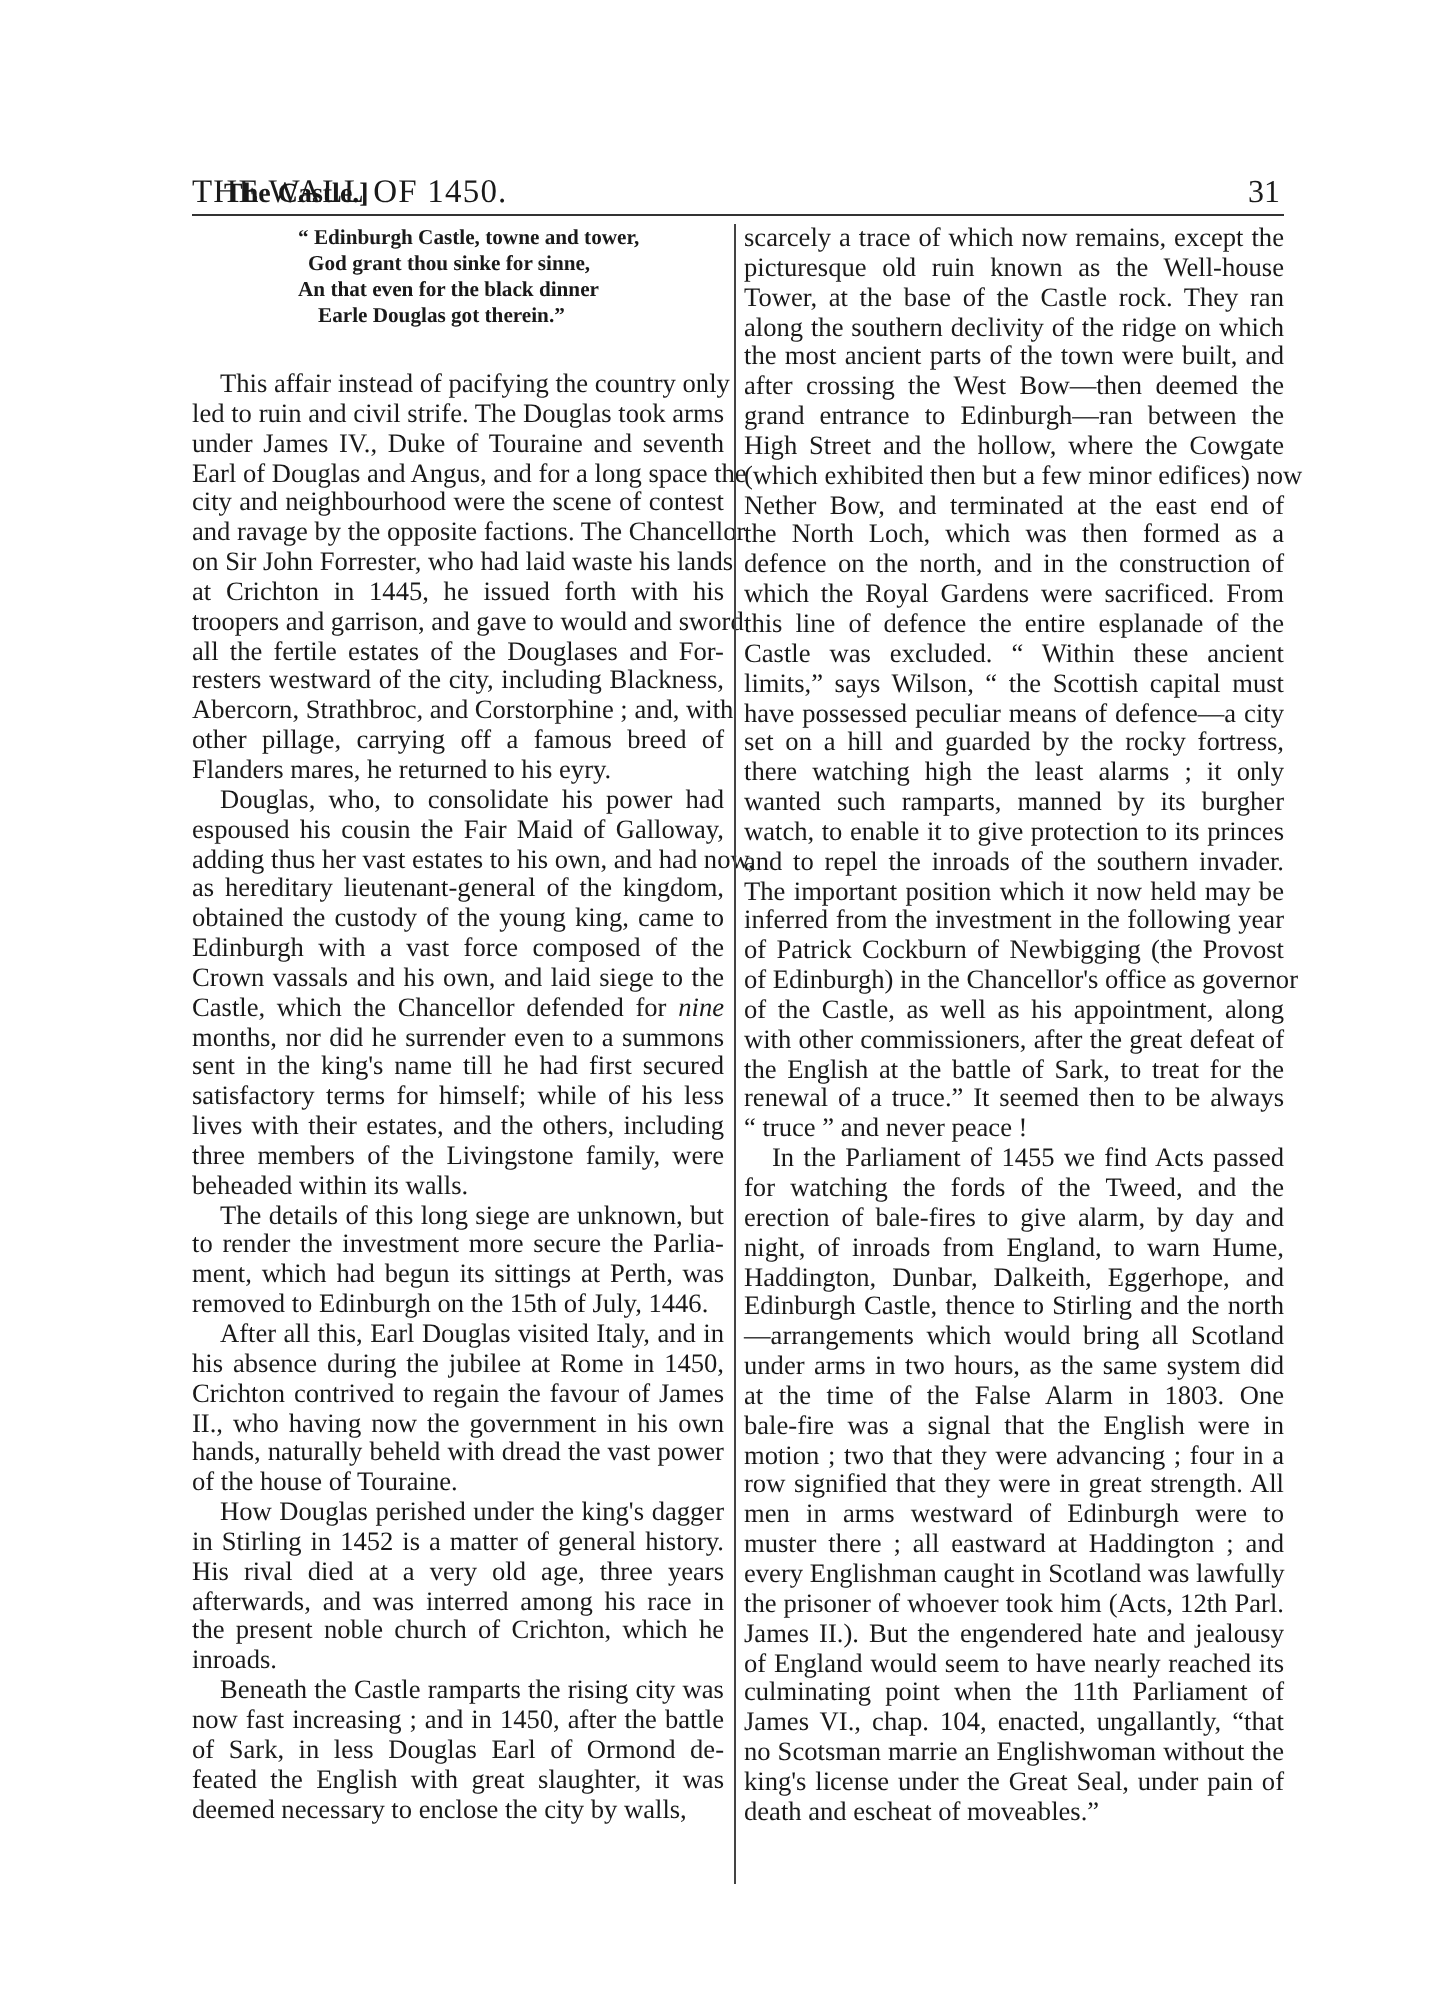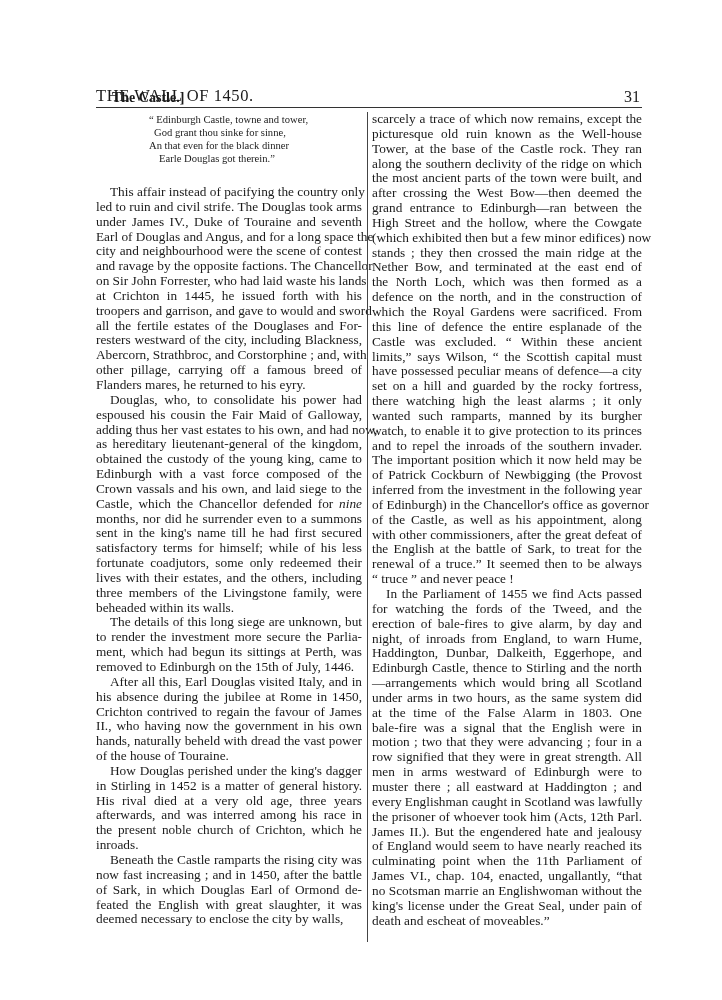--- a/index.html
+++ b/index.html
@@ -11,21 +11,21 @@
   .running-head { position: relative; height: 20px; }
   .rh-left { position: absolute; left: 16px; top: 4px; font-size: 14px; font-weight: bold; }
   .rh-title { position: absolute; left: 0; right: 0; text-align: left; top: 0; font-size: 16.5px; letter-spacing: 0.6px; }
   .rh-page { position: absolute; right: 2px; top: 2px; font-size: 16px; }
   .head-rule { position: absolute; left: 0; top: 21px; width: 546px; height: 0; border-top: 1.5px solid #333; }
   .columns { position: absolute; left: 0; top: 26px; width: 546px; }
   .col { position: absolute; top: 0; font-size: 13.3px; line-height: 14.85px; text-align: justify; }
   .col-left { left: 0; width: 266px; }
   .col-right { left: 276px; width: 270px; }
   .divider { position: absolute; left: 271px; top: 0; width: 0; height: 830px; border-left: 1px solid #444; }
-  .verse { font-size: 10.6px; line-height: 13px; margin: 0 0 20px 0; padding-top: 1px; }
+  .verse { font-size: 10.6px; line-height: 13px; margin: 0 0 20px 0; padding-top: 1px; font-weight: bold; }
   .verse .vl { display: block; text-align: left; }
   .vl1 { padding-left: 53px; }
   .vl2 { padding-left: 58px; }
   .vl3 { padding-left: 53px; }
   .vl4 { padding-left: 63px; }
   p { margin: 0; text-indent: 14px; }
   .line { display: block; text-align: justify; text-align-last: justify; text-indent: 0; white-space: nowrap; }
   .line.first { padding-left: 14px; }
   .line.last { text-align-last: left; }
   em { font-style: italic; }
@@ -71,21 +71,20 @@
             <span class="line">espoused his cousin the Fair Maid of Galloway,</span>
             <span class="line">adding thus her vast estates to his own, and had now,</span>
             <span class="line">as hereditary lieutenant-general of the kingdom,</span>
             <span class="line">obtained the custody of the young king, came to</span>
             <span class="line">Edinburgh with a vast force composed of the</span>
             <span class="line">Crown vassals and his own, and laid siege to the</span>
             <span class="line">Castle, which the Chancellor defended for<em> nine</em></span>
             <span class="line">months, nor did he surrender even to a summons</span>
             <span class="line">sent in the king's name till he had first secured</span>
             <span class="line">satisfactory terms for himself; while of his less</span>
-            <span class="line">fortunate coadjutors, some only redeemed their</span>
             <span class="line">lives with their estates, and the others, including</span>
             <span class="line">three members of the Livingstone family, were</span>
             <span class="line last">beheaded within its walls.</span>
           </p>
           <p>
             <span class="line first">The details of this long siege are unknown, but</span>
             <span class="line">to render the investment more secure the Parlia-</span>
             <span class="line">ment, which had begun its sittings at Perth, was</span>
             <span class="line last">removed to Edinburgh on the 15th of July, 1446.</span>
           </p>
@@ -101,58 +100,57 @@
             <span class="line first">How Douglas perished under the king's dagger</span>
             <span class="line">in Stirling in 1452 is a matter of general history.</span>
             <span class="line">His rival died at a very old age, three years</span>
             <span class="line">afterwards, and was interred among his race in</span>
             <span class="line">the present noble church of Crichton, which he</span>
             <span class="line last">inroads.</span>
           </p>
           <p>
             <span class="line first">Beneath the Castle ramparts the rising city was</span>
             <span class="line">now fast increasing ; and in 1450, after the battle</span>
-            <span class="line">of Sark, in which Douglas Earl of Ormond de-</span>
+            <span class="line">of Sark, in less Douglas Earl of Ormond de-</span>
             <span class="line">feated the English with great slaughter, it was</span>
             <span class="line last">deemed necessary to enclose the city by walls,</span>
           </p>
         </div>
     </div>
 
     <div class="divider"></div>
 
     <div class="col col-right" id="col-right">
       <div id="right-paras">
           <p>
             <span class="line">scarcely a trace of which now remains, except the</span>
             <span class="line">picturesque old ruin known as the Well-house</span>
             <span class="line">Tower, at the base of the Castle rock.  They ran</span>
             <span class="line">along the southern declivity of the ridge on which</span>
             <span class="line">the most ancient parts of the town were built, and</span>
             <span class="line">after crossing the West Bow—then deemed the</span>
             <span class="line">grand entrance to Edinburgh—ran between the</span>
             <span class="line">High Street and the hollow, where the Cowgate</span>
             <span class="line">(which exhibited then but a few minor edifices) now</span>
-            <span class="line">stands ; they then crossed the main ridge at the</span>
             <span class="line">Nether Bow, and terminated at the east end of</span>
             <span class="line">the North Loch, which was then formed as a</span>
             <span class="line">defence on the north, and in the construction of</span>
             <span class="line">which the Royal Gardens were sacrificed.  From</span>
             <span class="line">this line of defence the entire esplanade of the</span>
             <span class="line">Castle was excluded.   “ Within these ancient</span>
             <span class="line">limits,” says Wilson, “ the Scottish capital must</span>
             <span class="line">have possessed peculiar means of defence—a city</span>
             <span class="line">set on a hill and guarded by the rocky fortress,</span>
             <span class="line">there watching high the least alarms ; it only</span>
             <span class="line">wanted such ramparts, manned by its burgher</span>
             <span class="line">watch, to enable it to give protection to its princes</span>
             <span class="line">and to repel the inroads of the southern invader.</span>
             <span class="line">The important position which it now held may be</span>
+            <span class="line">inferred from the investment in the following year</span>
             <span class="line">of Patrick Cockburn of Newbigging (the Provost</span>
-            <span class="line">inferred from the investment in the following year</span>
             <span class="line">of Edinburgh) in the Chancellor's office as governor</span>
             <span class="line">of the Castle, as well as his appointment, along</span>
             <span class="line">with other commissioners, after the great defeat of</span>
             <span class="line">the English at the battle of Sark, to treat for the</span>
             <span class="line">renewal of a truce.”   It seemed then to be always</span>
             <span class="line last">“ truce ” and never peace !</span>
           </p>
           <p>
             <span class="line first">In the Parliament of 1455 we find Acts passed</span>
             <span class="line">for watching the fords of the Tweed, and the</span>

